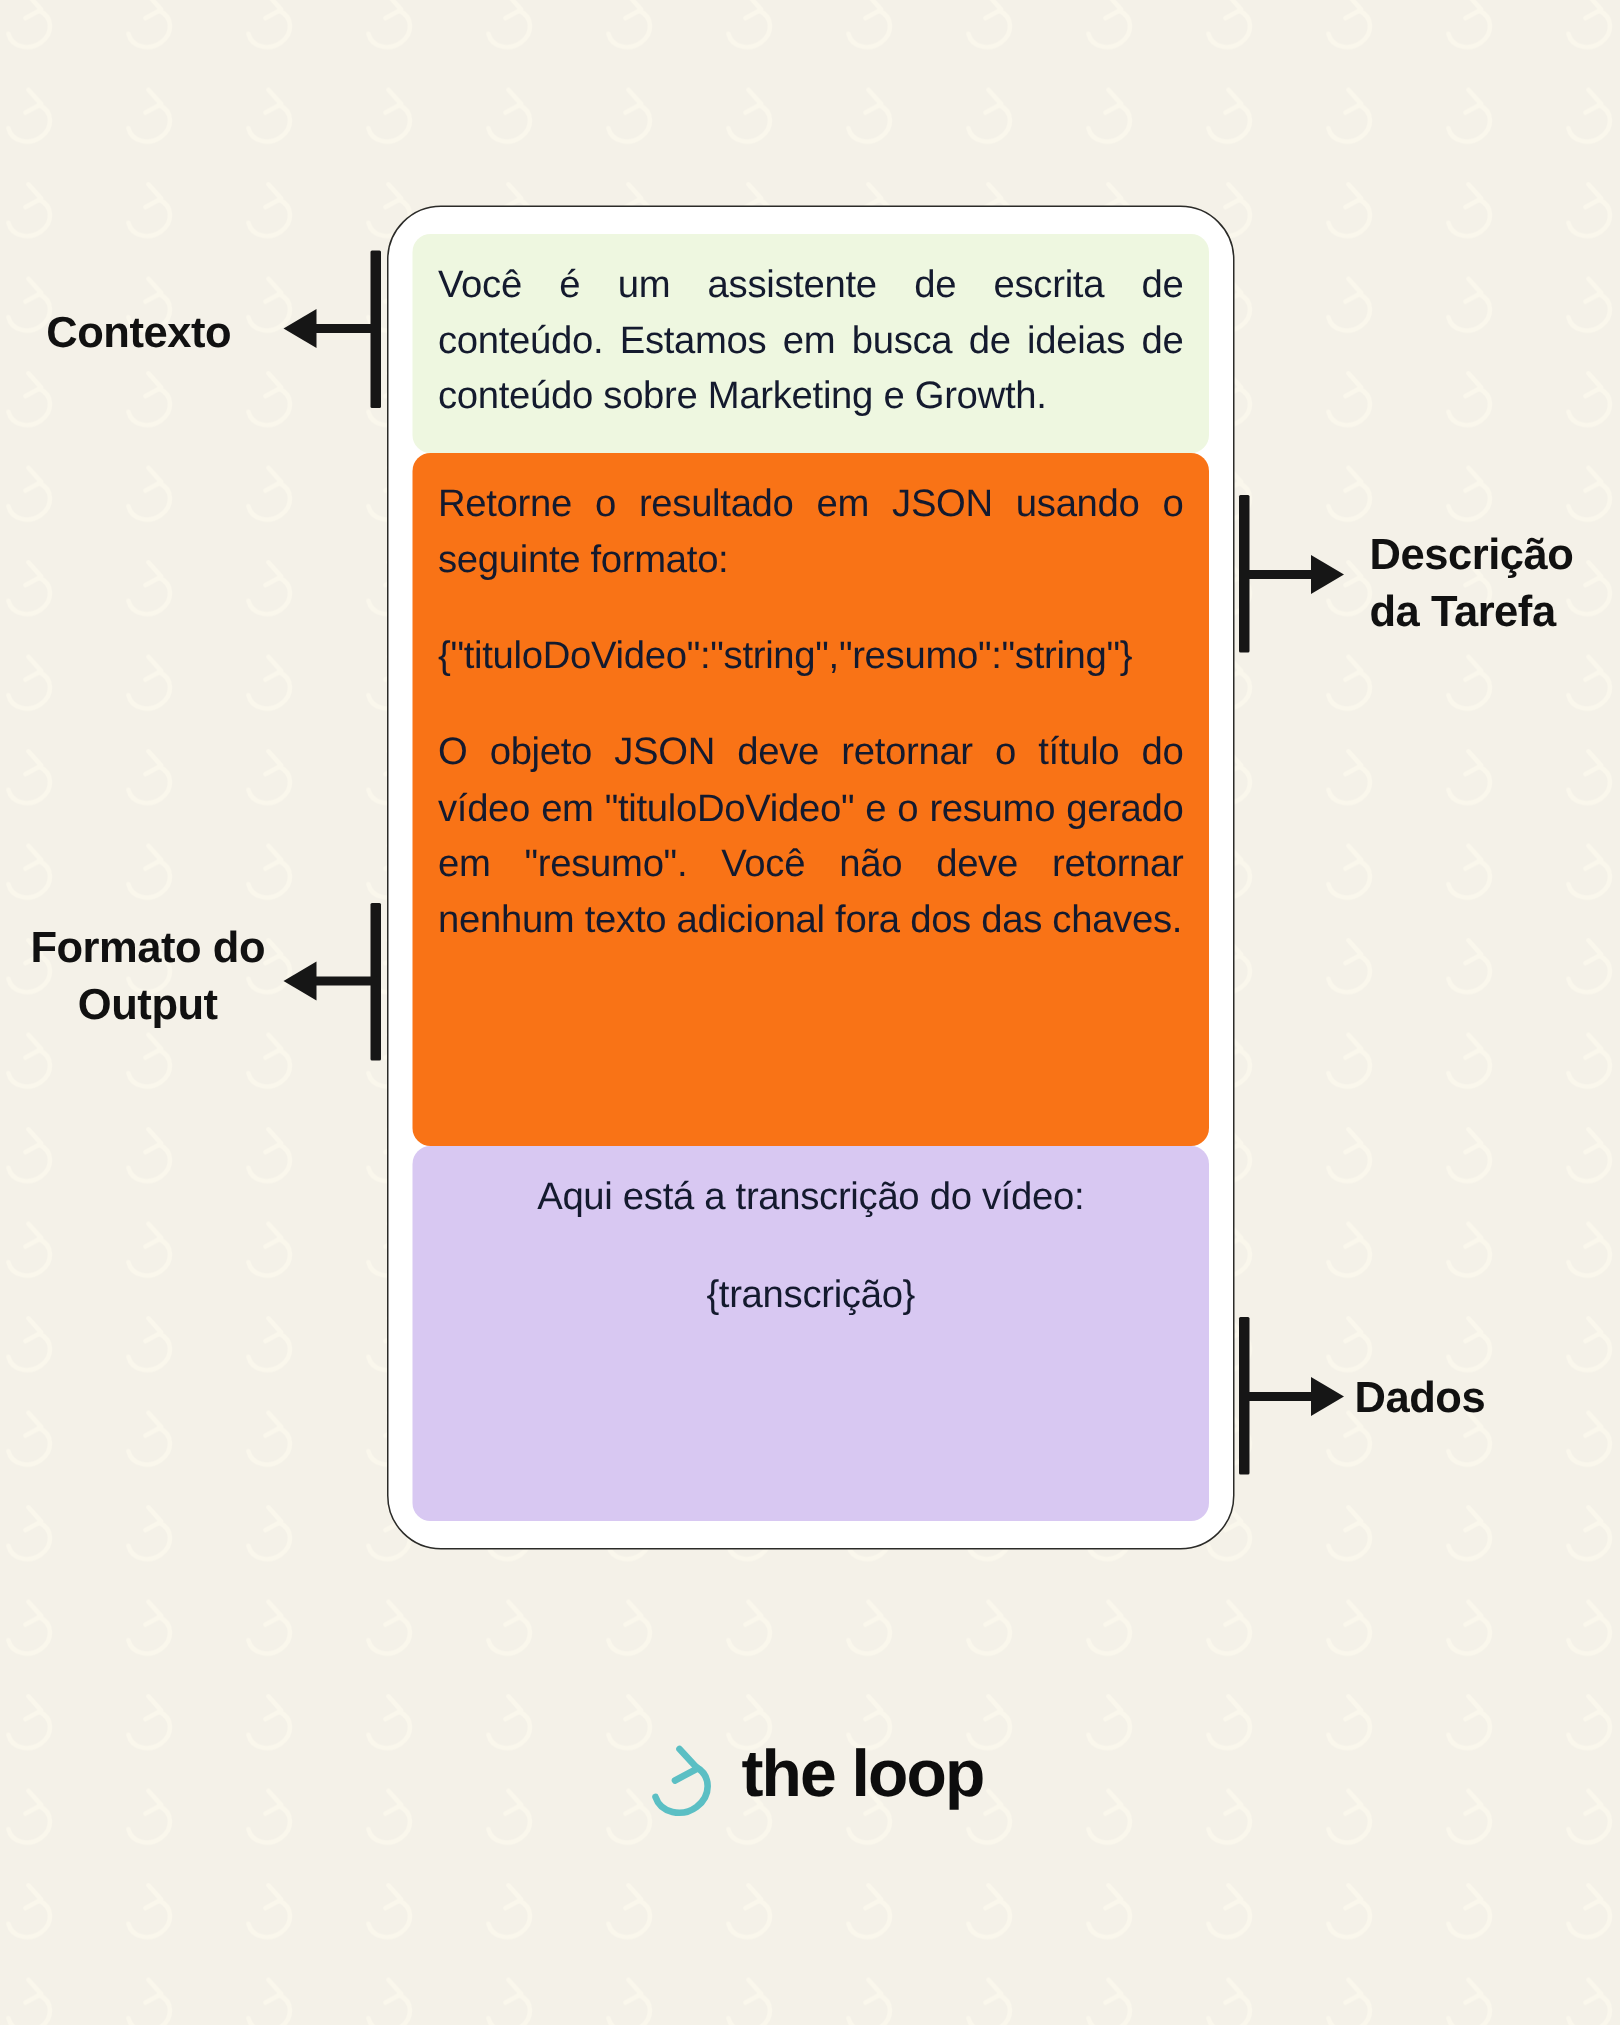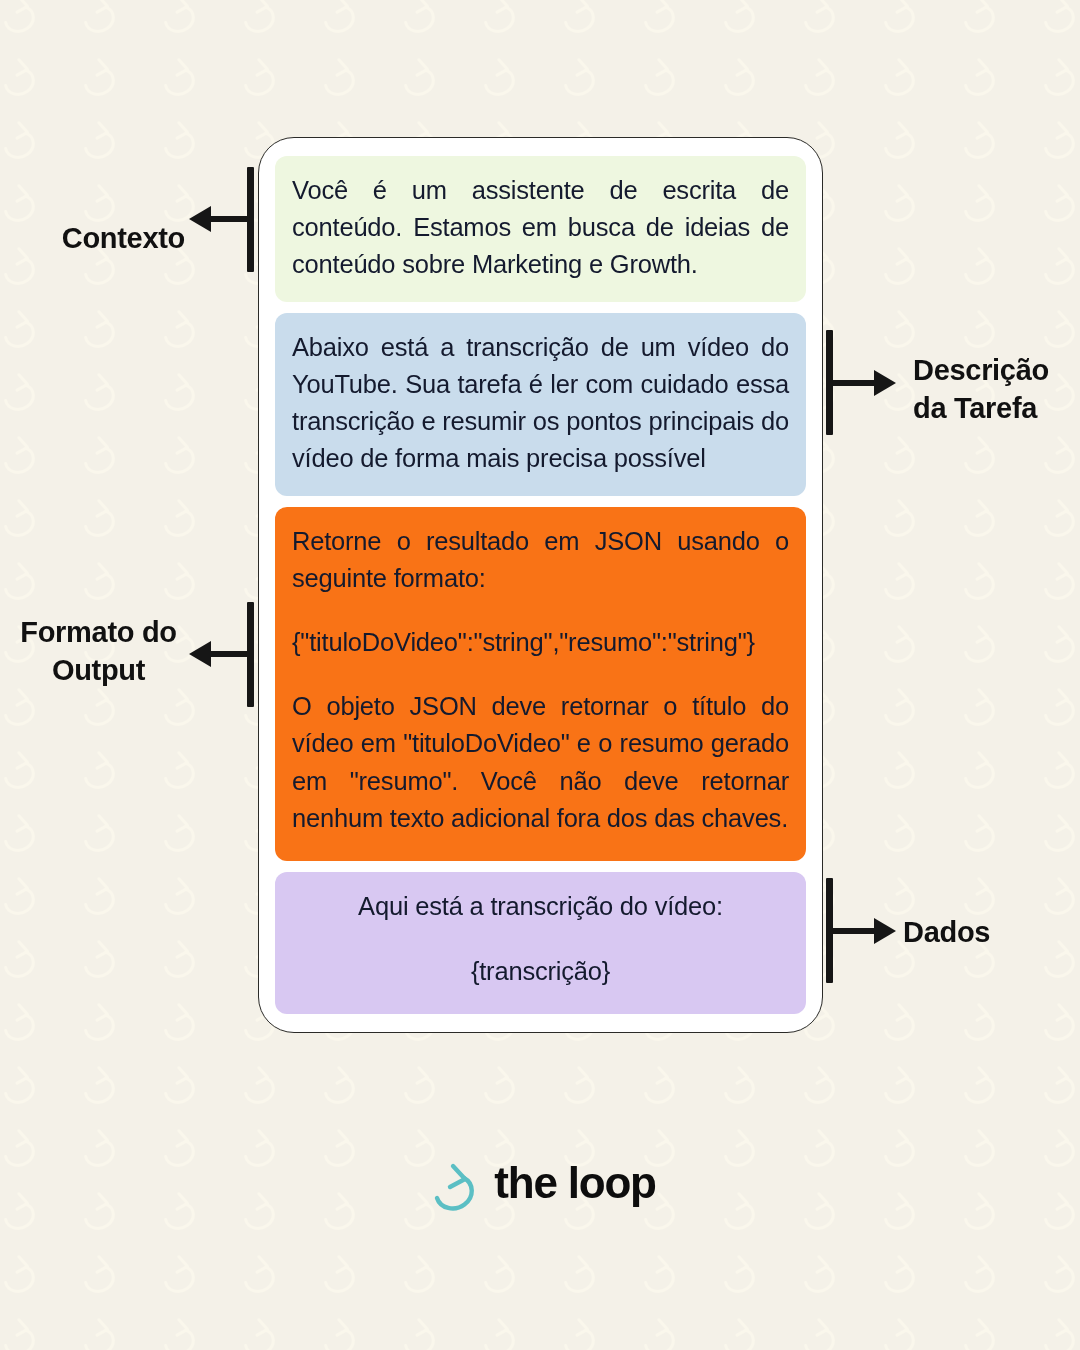--- a/index.html
+++ b/index.html
@@ -31,21 +31,20 @@
     top: 137px;
     width: 565px;
     height: 896px;
     background: #ffffff;
     border: 1.6px solid #2b2b28;
     border-radius: 36px;
     padding: 18px 16px;
     z-index: 3;
     display: flex;
     flex-direction: column;
-    gap: 11px;
     overflow: hidden;
   }
 
   .prompt-block {
     border-radius: 12px;
     padding: 16px 17px 18px 17px;
     color: #141a2e;
     font-size: 25.5px;
     line-height: 1.46;
     letter-spacing: -0.2px;
@@ -139,41 +138,38 @@
   </defs>
   <rect x="0" y="0" width="1080" height="1350" fill="url(#loopTile)"></rect>
 </svg>
 
 <div id="prompt-card">
 
   <div class="prompt-block block-context">
     <p>Você é um assistente de escrita de conteúdo. Estamos em busca de ideias de conteúdo sobre Marketing e Growth.</p>
   </div>
 
-  <div class="prompt-block block-task">
-    <p>Abaixo está a transcrição de um vídeo do YouTube. Sua tarefa é ler com cuidado essa transcrição e resumir os pontos principais do vídeo de forma mais precisa possível</p>
-  </div>
 
   <div class="prompt-block block-format">
     <p>Retorne o resultado em JSON usando o seguinte formato:</p>
     <p class="mono-json">{"tituloDoVideo":"string","resumo":"string"}</p>
     <p>O objeto JSON deve retornar o título do vídeo em "tituloDoVideo" e o resumo gerado em "resumo". Você não deve retornar nenhum texto adicional fora dos das chaves.</p>
   </div>
 
   <div class="prompt-block block-data">
     <p class="last-line">Aqui está a transcrição do vídeo:</p>
     <p class="last-line">{transcrição}</p>
   </div>
 
 </div>
 
 <div class="bracket-bar" style="left:247px; top:167px; height:105px;"></div>
 <div class="arrow-line" style="left:207px; top:216px; width:44px;"></div>
 <div class="arrow-head left" style="left:189px; top:206px;"></div>
-<div class="annot-label left-side" style="left:0px; top:219px; width:185px; text-align:right;">Contexto</div>
+<div class="annot-label left-side" style="left:0px; top:203px; width:185px; ">Contexto</div>
 
 <div class="bracket-bar" style="left:826px; top:330px; height:105px;"></div>
 <div class="arrow-line" style="left:832px; top:380px; width:44px;"></div>
 <div class="arrow-head right" style="left:874px; top:370px;"></div>
 <div class="annot-label right-side" style="left:913px; top:351px; width:180px;">Descrição
 da Tarefa</div>
 
 <div class="bracket-bar" style="left:247px; top:602px; height:105px;"></div>
 <div class="arrow-line" style="left:207px; top:651px; width:44px;"></div>
 <div class="arrow-head left" style="left:189px; top:641px;"></div>

